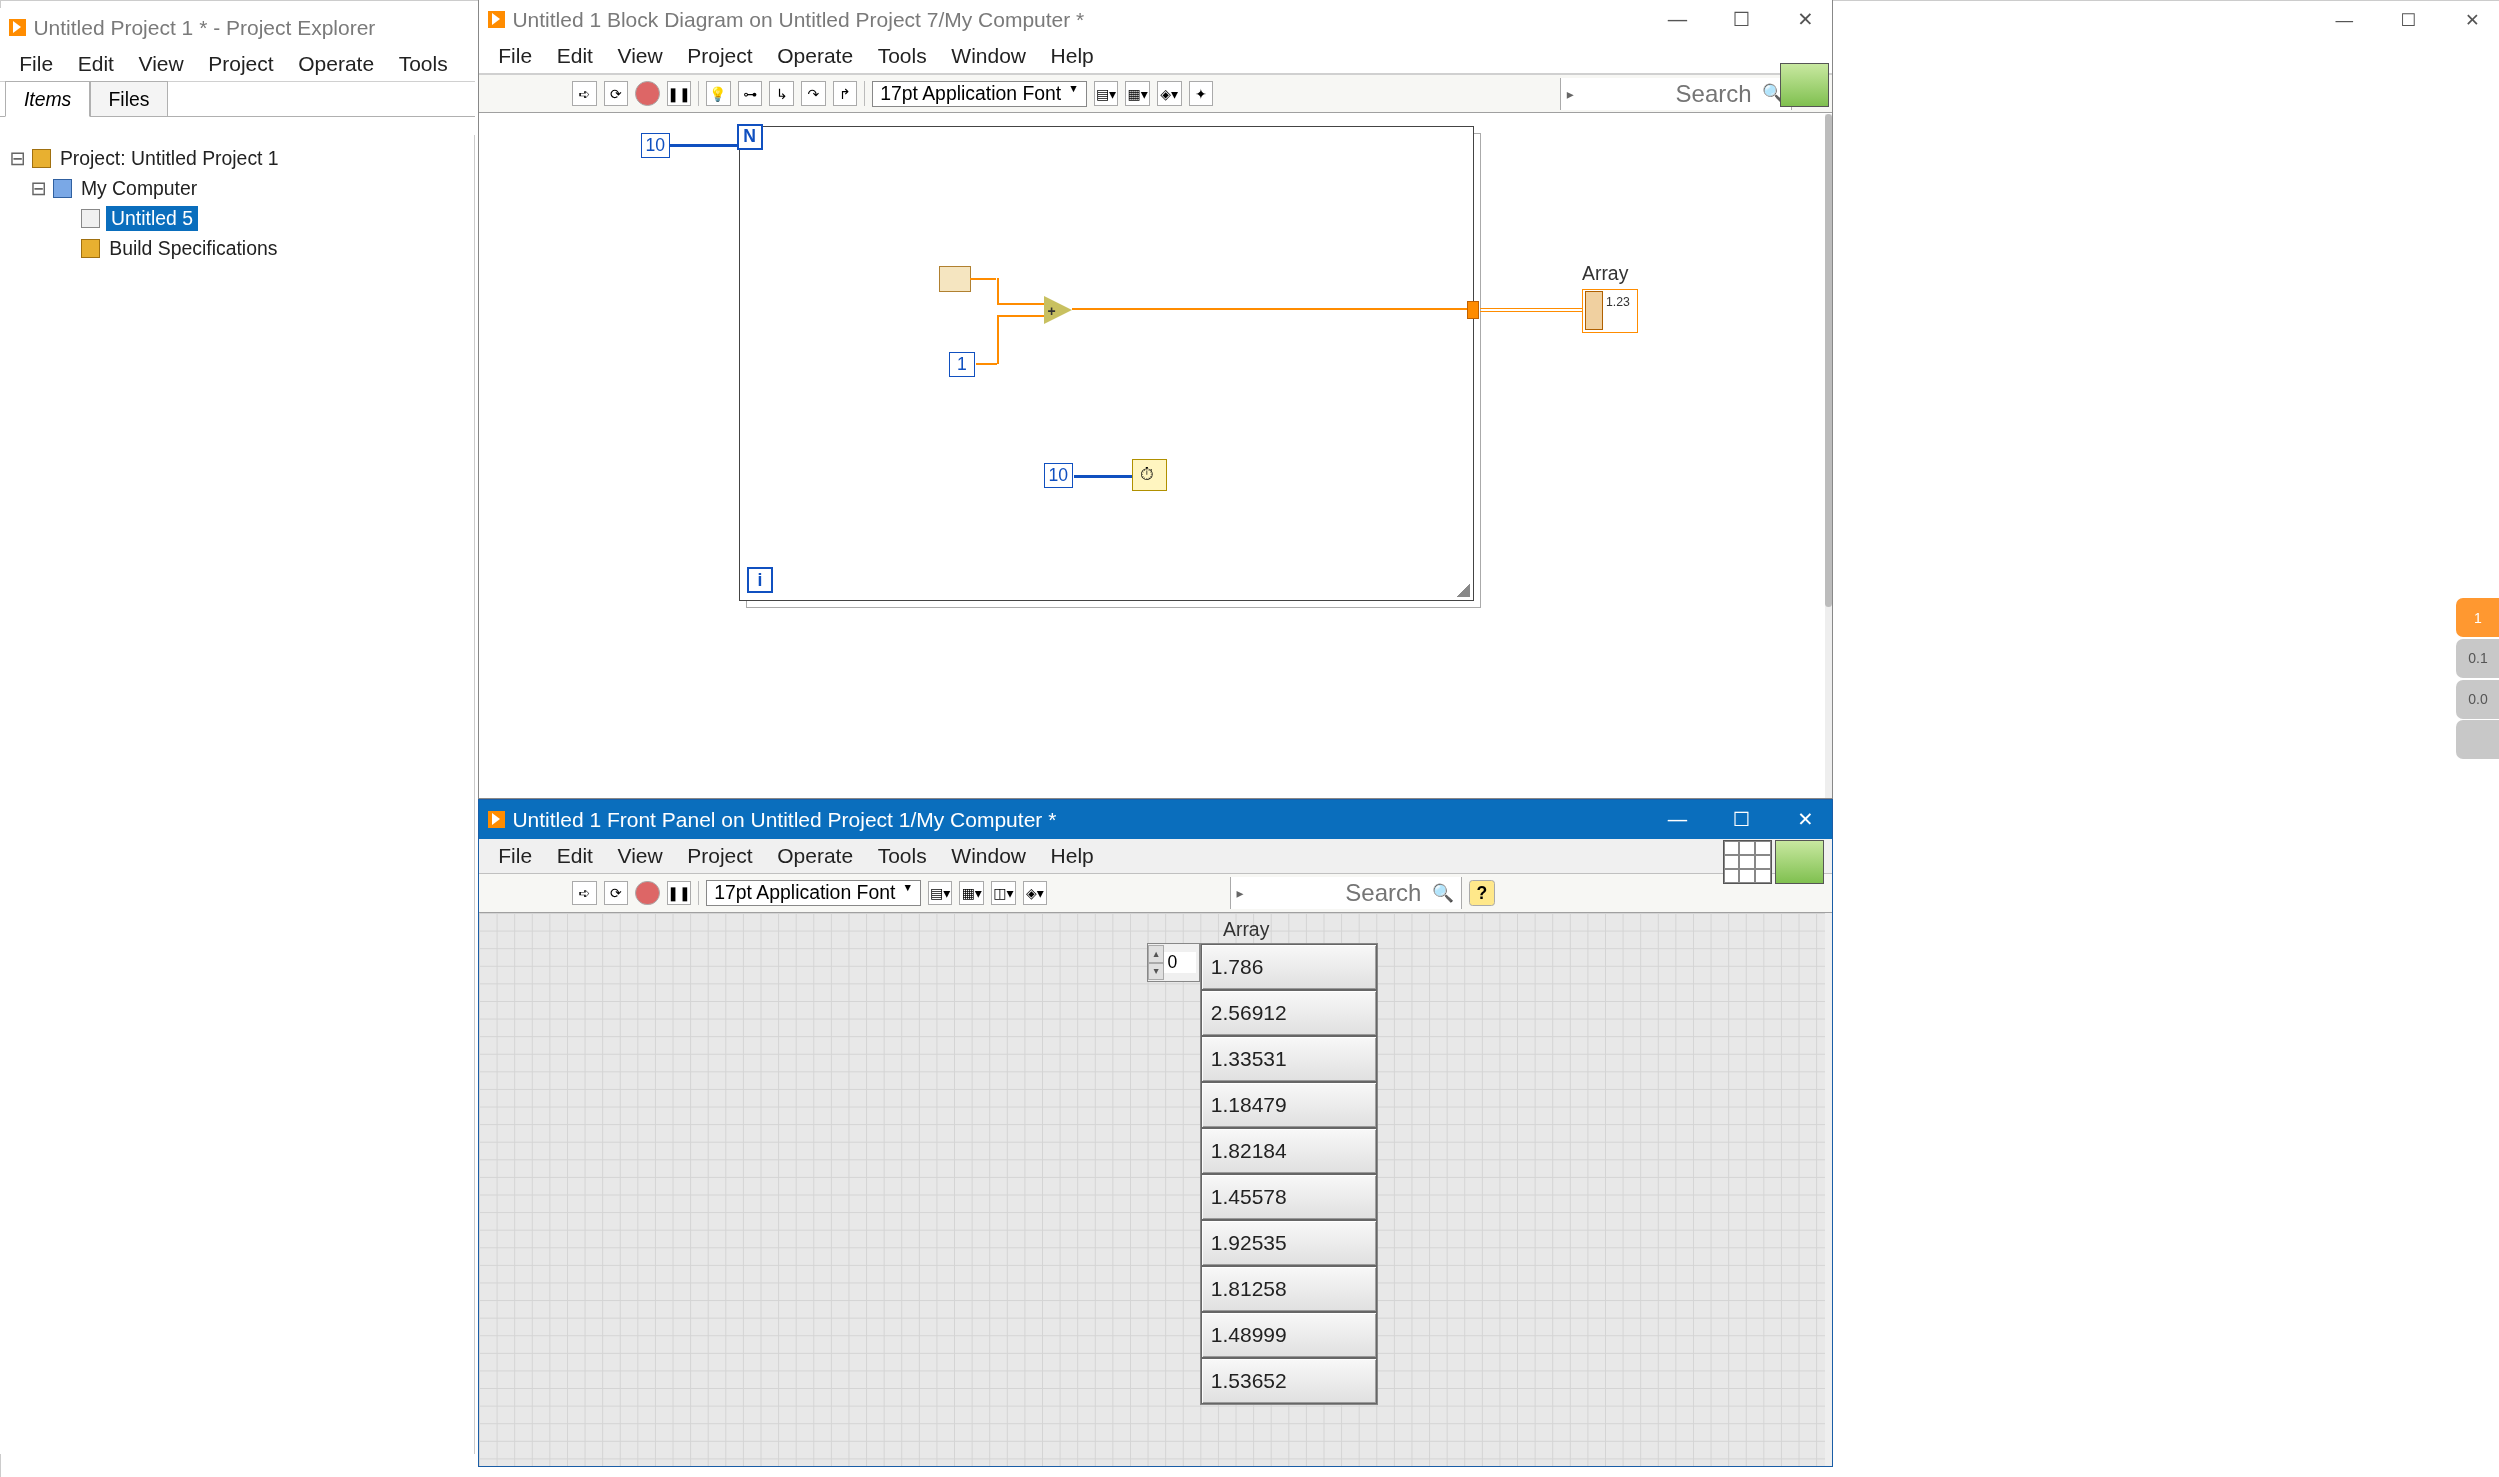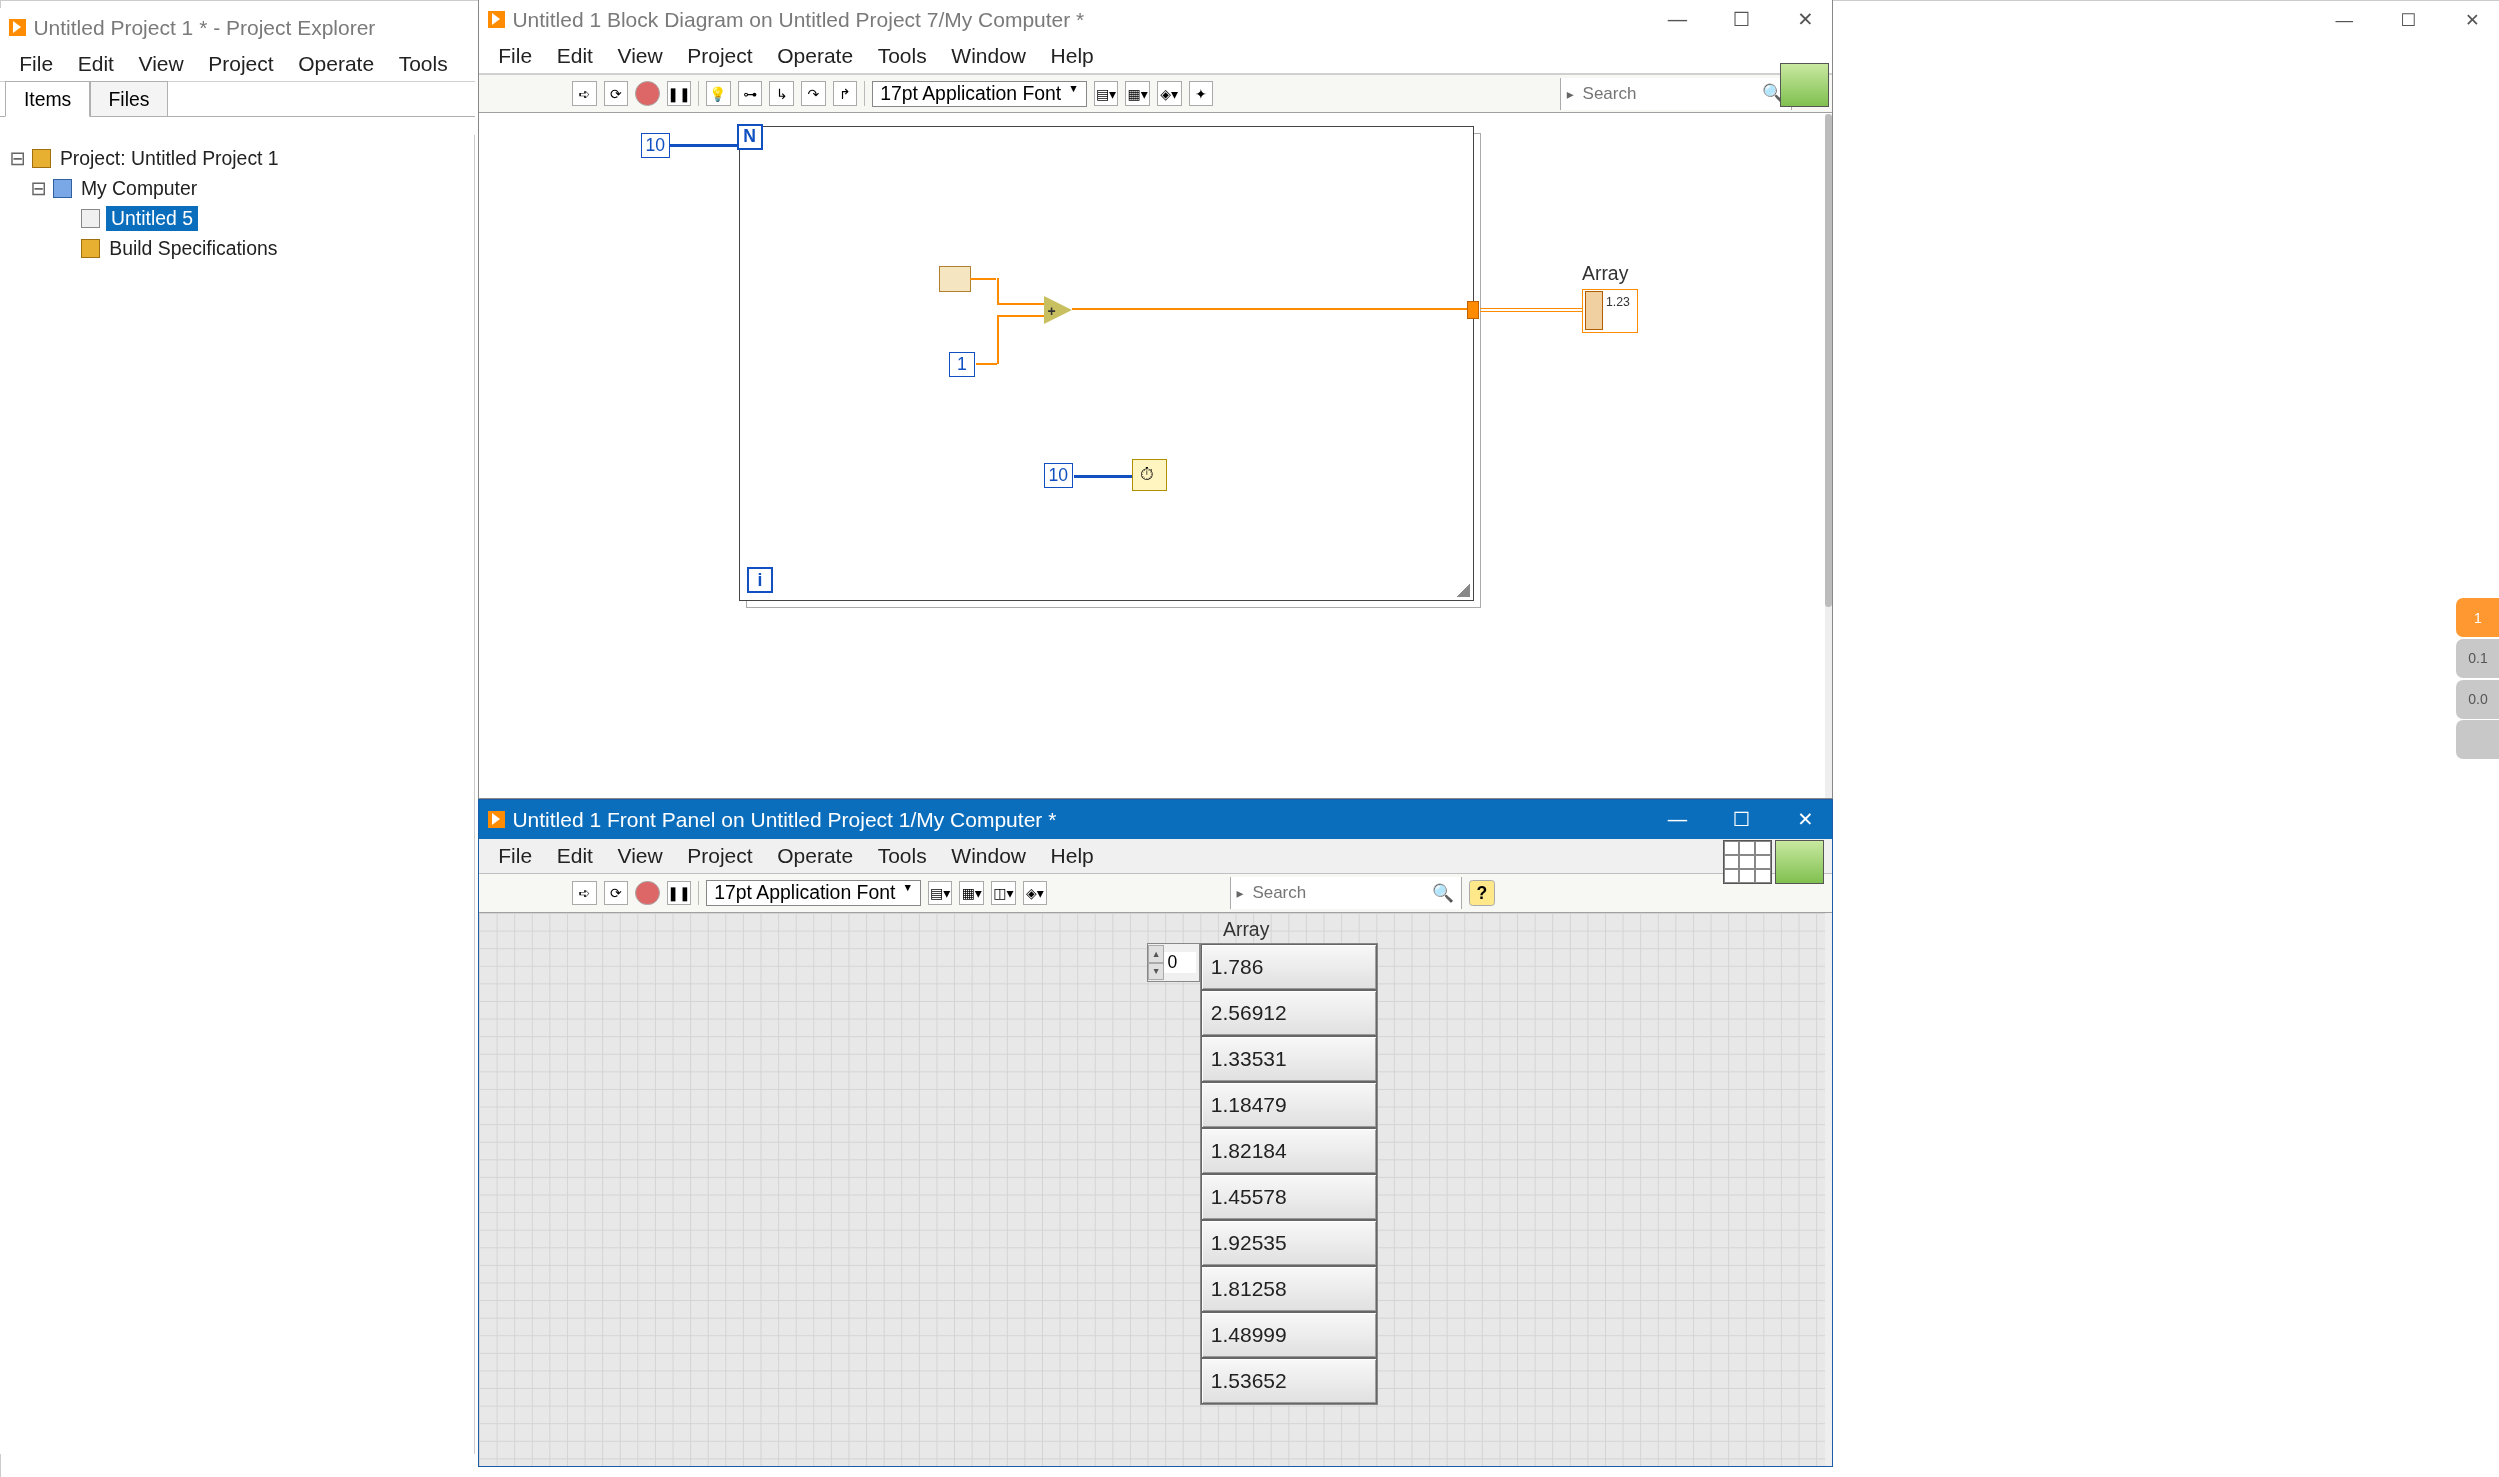--- a/index.html
+++ b/index.html
@@ -13,21 +13,21 @@
 
 
 .proj-window { position: absolute; left: 0; top: 8px; width: 475px; height: 135px; background: #fff; }
 .proj-title { height: 39px; display: flex; align-items: center; padding-left: 8.8px; font-size: 21px; color: #7a7a7a; }
 .proj-title .ico { width: 17.6px; height: 17.6px; background: #ff8c00; margin-right: 7px; display: inline-block; position: relative; }
 .proj-title .ico::after { content: ""; position: absolute; left: 4.4px; top: 2.6px; border-left: 8.8px solid #fff; border-top: 6.2px solid transparent; border-bottom: 6.2px solid transparent; }
 .menu-bar { height: 35px; display: flex; align-items: center; padding-left: 7px; gap: 0; font-size: 21px; color: #222; border-bottom: 0.9px solid #d0d0d0; }
 .menu-bar span { padding: 5.3px 12.3px; cursor: default; }
 .tabs-row { height: 35px; display: flex; align-items: flex-end; border-bottom: 0.9px solid #b0b0b0; padding-left: 5.3px; gap: 0; font-size: 19.4px; }
 .tabs-row .tab { padding: 5.3px 17.6px; border: 0.9px solid #b0b0b0; border-bottom: none; background: #f4f4f4; cursor: default; }
-.tabs-row .tab.active { background: #fff; border-bottom: 1.8px solid #fff; margin-bottom: -0.9px; font-weight: 500; }
+.tabs-row .tab.active { background: #fff; border-bottom: 1.8px solid #fff; margin-bottom: -0.9px; font-weight: 500; font-style: italic; }
 
 
 .tree { position: absolute; left: 0; top: 135px; width: 475px; height: 1319px; background: #fff; border-right: 0.9px solid #ccc; padding: 8.8px 0 0 8.8px; font-size: 19.4px; color: #222; }
 .tree-row { display: flex; align-items: center; height: 30px; }
 .tree-row .tw { width: 17.6px; text-align: center; color: #666; cursor: default; }
 .tree-row .ticon { width: 19.4px; height: 19.4px; margin: 0 5.3px; display: inline-block; background: #e8b030; border: 0.9px solid #a07010; }
 .tree-row.selrow span.label { background: #0a6ebd; color: #fff; padding: 0.9px 5.3px; }
 .tree-row .label { padding: 0.9px 3.5px; }
 .indent1 { padding-left: 21px; }
 .indent3 { padding-left: 67px; }
@@ -38,21 +38,21 @@
 .bd-title .spacer { flex: 1; }
 .win-ctrls { display: flex; gap: 32px; padding-right: 10.6px; align-items: center; }
 .win-ctrls span { width: 32px; height: 21px; display: flex; align-items: center; justify-content: center; color: #555; font-size: 19.4px; cursor: default; }
 .toolbar { height: 39px; border-top: 0.9px solid #d0d0d0; border-bottom: 0.9px solid #a0a0a0; display: flex; align-items: center; padding: 0 7px; gap: 7px; background: #f7f7f4; position: relative; }
 .tb-btn { width: 24.6px; height: 24.6px; border: 0.9px solid #aaa; background: #fff; display: inline-flex; align-items: center; justify-content: center; font-size: 14px; cursor: default; }
 .tb-sep { width: 0.9px; height: 24.6px; background: #bbb; }
 .font-sel { height: 26px; border: 0.9px solid #888; background: #fff; padding: 0 7px; display: inline-flex; align-items: flex-start; font-size: 19.4px; gap: 7px; cursor: default; }
 .font-sel .dd { font-size: 10.6px; }
 .search-wrap { margin-left: auto; display: flex; align-items: center; border: 0.9px solid #aaa; border-top: none; border-bottom: none; height: 32px; background: #fff; }
 .search-wrap .caret { padding: 0 5.3px; color: #666; font-size: 14px; }
-.search-wrap input { border: none; outline: none; width: 176px; font-size: 17px; padding: 3.5px; background: transparent; }
+.search-wrap input { border: none; outline: none; width: 176px; font-size: 24px; padding: 3.5px; background: transparent; text-align: right; }
 .search-wrap .mag { padding: 0 7px; color: #777; font-size: 17.6px; }
 .help-btn { width: 26px; height: 26px; border: 0.9px solid #aaa; background: #ffe88a; border-radius: 3.5px; display: inline-flex; align-items: center; justify-content: center; font-size: 17.6px; font-weight: bold; cursor: default; }
 .palette-thumb { position: absolute; right: 3.5px; top: 63px; width: 49px; height: 44px; border: 1.8px solid #555; background: linear-gradient(#c8e8a0, #80c050); display: flex; align-items: center; justify-content: center; font-size: 12.3px; }
 
 .bd-canvas { position: absolute; left: 0; top: 114px; right: 7px; bottom: 0; background: #fff; }
 .bd-scrollbar { position: absolute; right: 0; top: 114px; width: 7px; bottom: 0; background: #eee; }
 .bd-scrollbar .thumb { position: absolute; top: 0; width: 7px; height: 493px; background: #bcbcbc; border-radius: 3.5px; }
 
 
 .for-loop { position: absolute; left: 260px; top: 12.3px; width: 742px; height: 482px; }

